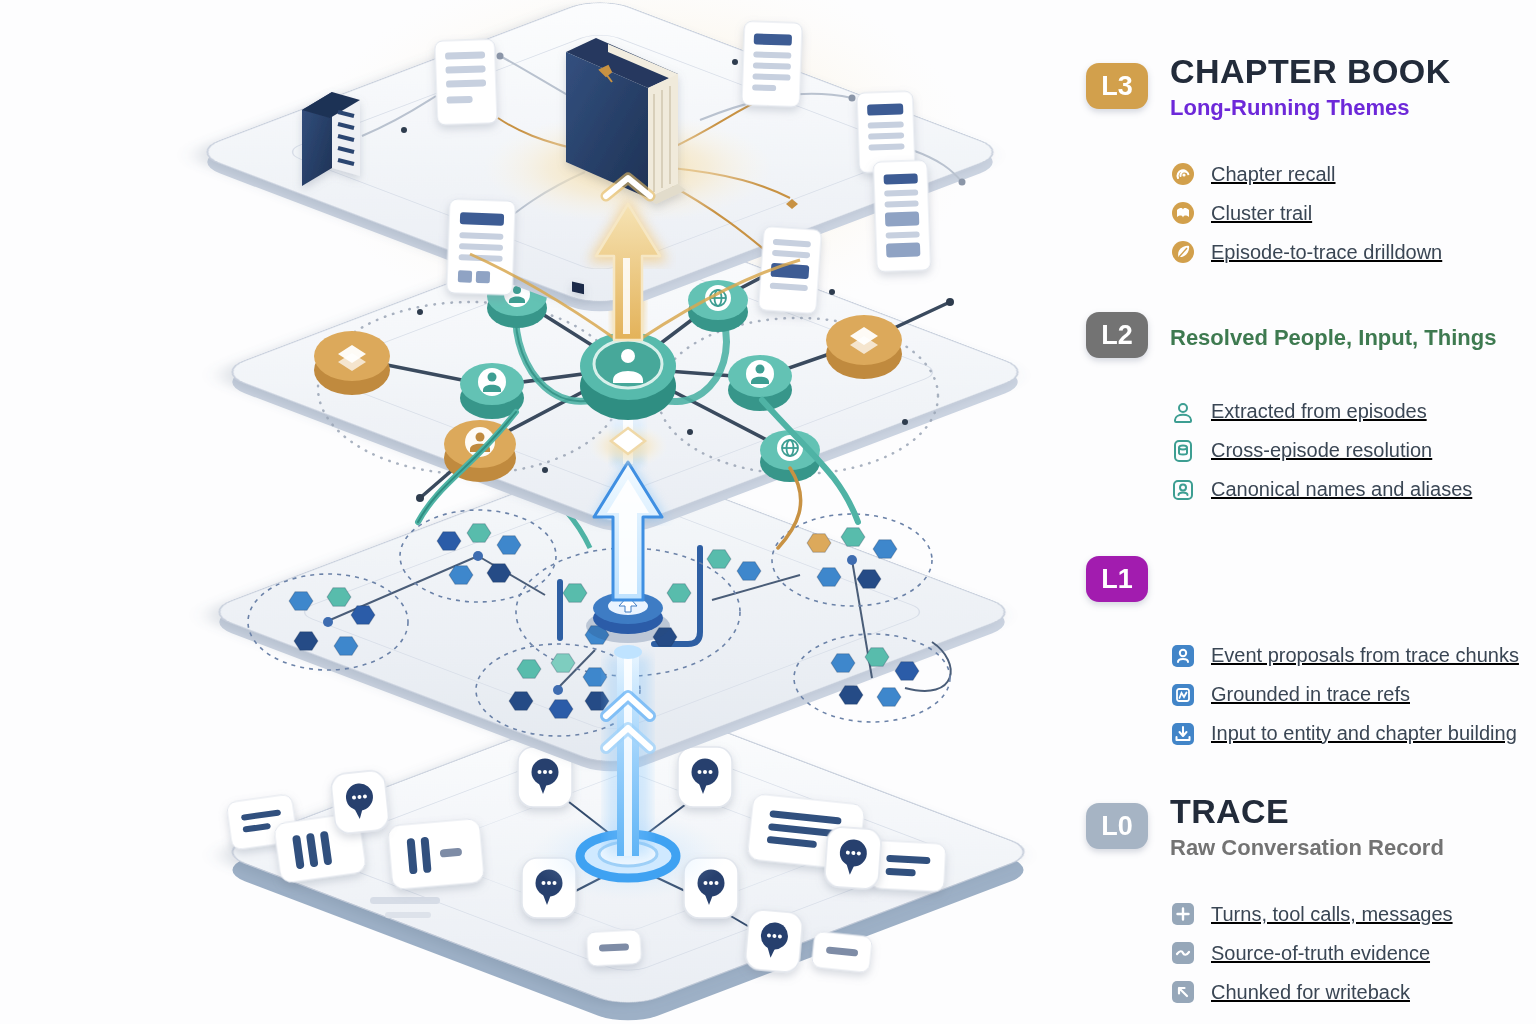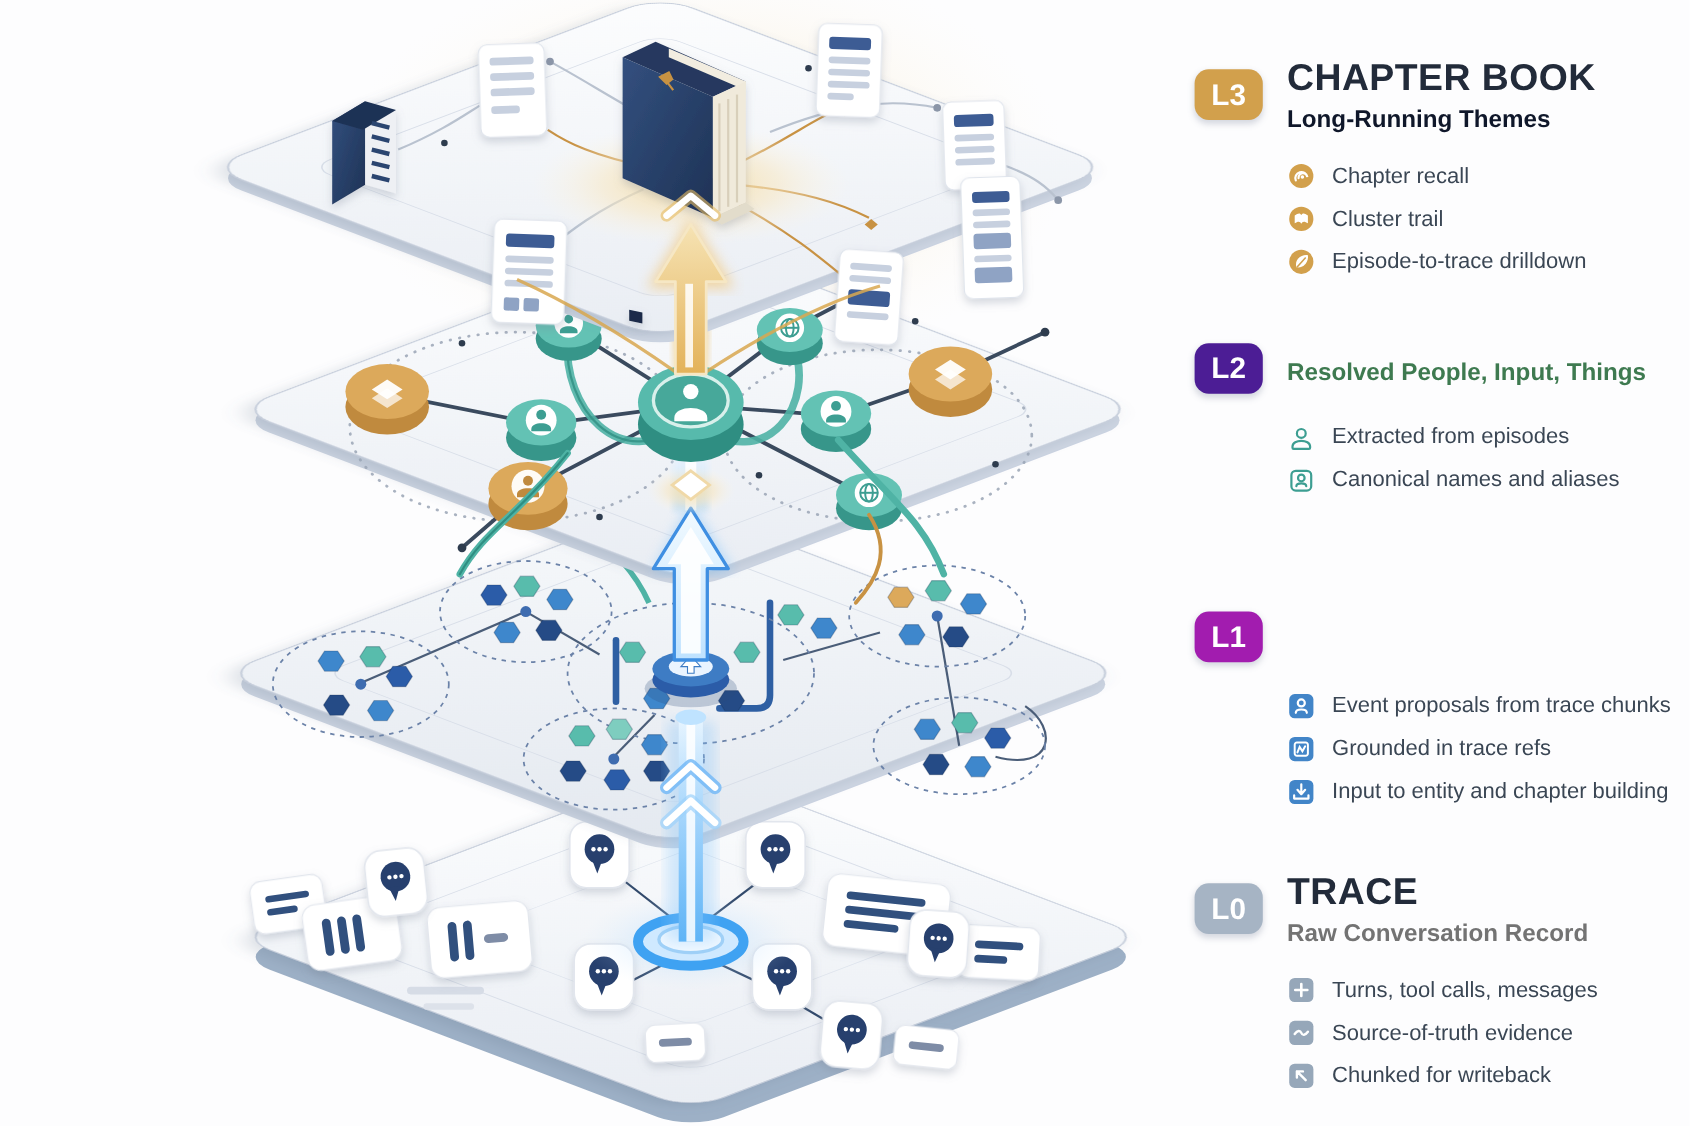--- a/index.html
+++ b/index.html
@@ -5,27 +5,27 @@
   html,body{margin:0;padding:0;background:#ffffff;}
   .screen{position:relative;width:1536px;height:1024px;background:#fdfdfe;overflow:hidden;
           font-family:"Liberation Sans",sans-serif;}
   .illu{position:absolute;left:0;top:0;width:1080px;height:1024px;}
   
   .legend{position:absolute;left:1080px;top:0;width:456px;height:1024px;background:#fdfdfe;}
   .sec{position:absolute;left:6px;width:444px;}
   .sec-head{display:flex;align-items:center;gap:22px;}
   .badge{flex:0 0 auto;width:62px;height:46px;border-radius:13px;display:flex;align-items:center;justify-content:center;
          color:#ffffff;font-size:27px;font-weight:bold;box-shadow:0 3px 6px rgba(90,105,130,.25);}
-  .badge.l3{background:#D2A04C;} .badge.l2{background:#4c1d95;}
+  .badge.l3{background:#D2A04C;} .badge.l2{background:#737373;}
   .badge.l1{background:#a21caf;} .badge.l0{background:#A6B4C4;}
   .t-col{padding-top:1px;}
   .title{font-size:34px;font-weight:800;letter-spacing:.4px;color:#222B3A;line-height:1.1;}
   .subtitle{font-size:22px;font-weight:700;margin-top:5px;line-height:1.15;}
-  .sub-l3{color:#0f172a;} .sub-l2{color:#3E7A50;} .sub-l1{color:#1C4F94;} .sub-l0{color:#737373;}
-  .items{margin-top:20px;margin-left:84px;}
+  .sub-l3{color:#6d28d9;} .sub-l2{color:#3E7A50;} .sub-l1{color:#1C4F94;} .sub-l0{color:#737373;}
+  .items{margin-top:34px;margin-left:84px;text-decoration:underline;}
   .li{display:flex;align-items:center;gap:15px;height:39px;}
   .li-ic{flex:0 0 auto;width:26px;height:26px;display:flex;align-items:center;justify-content:center;}
   .li-tx{font-size:20px;color:#3A4654;font-weight:500;white-space:nowrap;}
 </style>
 </head>
 <body>
 
 <div class="screen">
 
   <svg class="illu" viewBox="0 0 1080 1024">
@@ -585,20 +585,32 @@
                   <path d="M-8,8 C-8,1 8,1 8,8 L8,9 Q8,10 7,10 L-7,10 Q-8,10 -8,9 Z"></path>
                   <circle cy="-4" r="4"></circle>
                 </g>
               </svg>
             </span>
           <span class="li-tx">Extracted from episodes</span>
         </div>
         <div class="li">
           <span class="li-ic">
               <svg width="26" height="26" viewBox="-13 -13 26 26">
+                <g fill="none" stroke="#3D9E92" stroke-width="2">
+                  <rect x="-8" y="-10" width="16" height="20" rx="4"></rect>
+                  <ellipse cy="-3.5" rx="4" ry="2"></ellipse>
+                  <path d="M-4,-3.5 V2 C-4,4 4,4 4,2 V-3.5"></path>
+                </g>
+              </svg>
+            </span>
+          <span class="li-tx">Cross-episode resolution</span>
+        </div>
+        <div class="li">
+          <span class="li-ic">
+              <svg width="26" height="26" viewBox="-13 -13 26 26">
                 <g fill="none" stroke="#3D9E92" stroke-width="2" stroke-linecap="round">
                   <rect x="-9" y="-9" width="18" height="18" rx="4"></rect>
                   <circle cy="-2.5" r="3"></circle>
                   <path d="M-4.5,5 C-4.5,1.5 4.5,1.5 4.5,5"></path>
                 </g>
               </svg>
             </span>
           <span class="li-tx">Canonical names and aliases</span>
         </div>
       </div>

